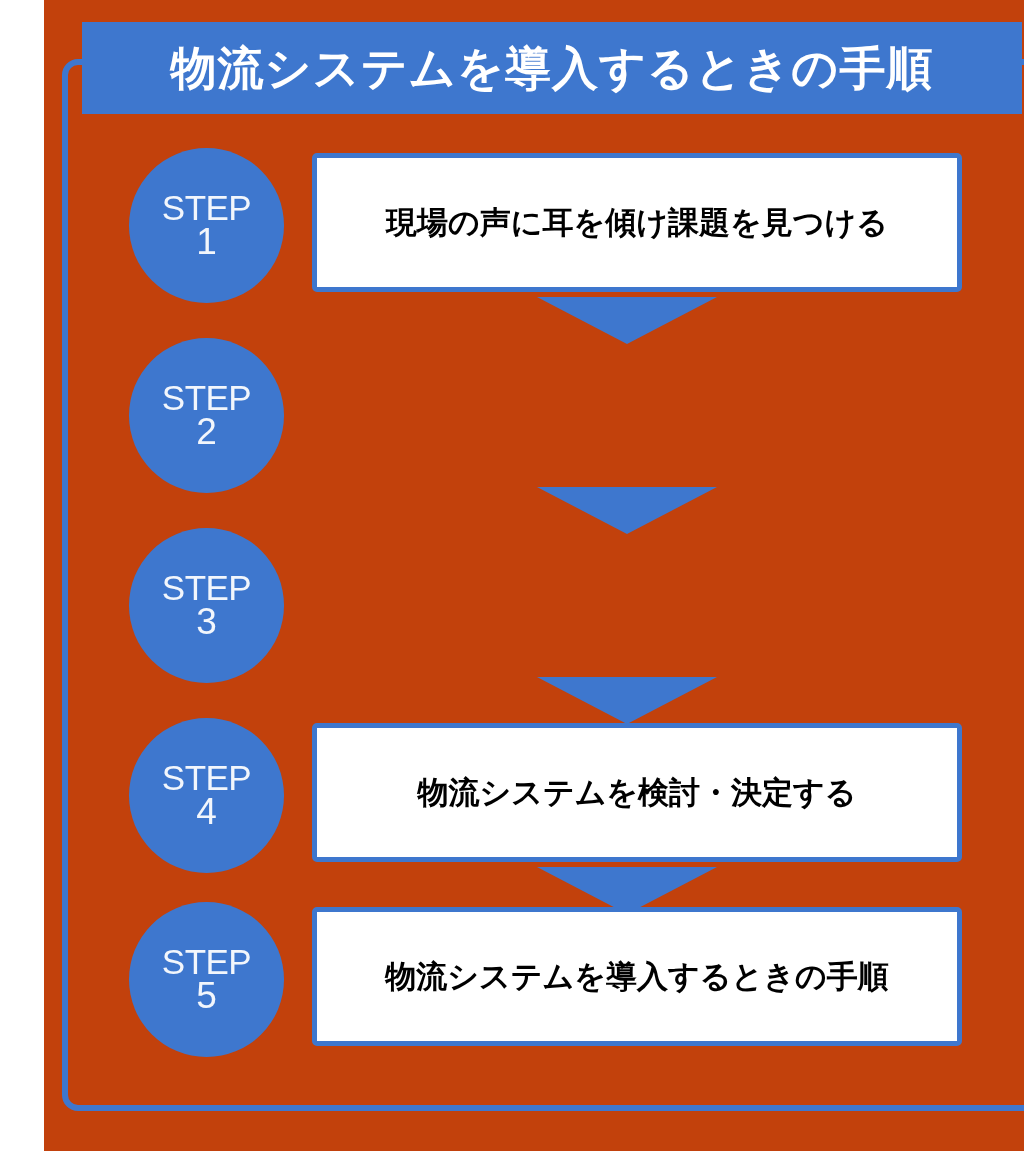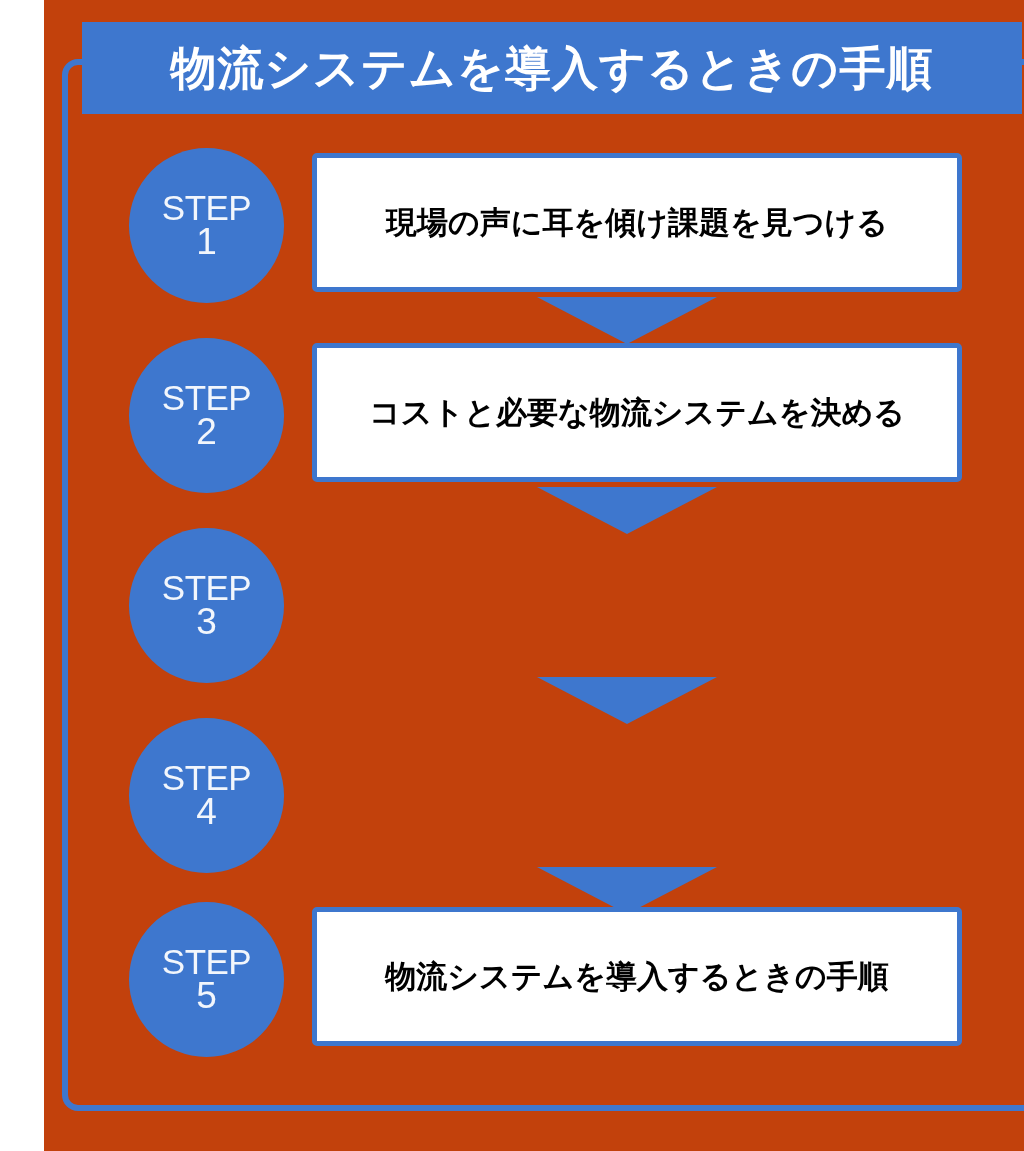--- a/index.html
+++ b/index.html
@@ -161,38 +161,38 @@
         <span class="step-box-text">現場の声に耳を傾け課題を見つける</span>
       </div>
     </div>
     <div class="connector" style="top:297px;"></div>
 
     <div class="step-row" style="top:338px;">
       <div class="step-circle">
         <span class="step-word">STEP</span>
         <span class="step-num">2</span>
       </div>
+    </div>
+    <div class="connector" style="top:487px;"></div>
+
+    <div class="step-row" style="top:528px;">
+      <div class="step-circle">
+        <span class="step-word">STEP</span>
+        <span class="step-num">3</span>
+      </div>
+    </div>
+    <div class="connector" style="top:677px;"></div>
+
+    <div class="step-row" style="top:718px;">
+      <div class="step-circle">
+        <span class="step-word">STEP</span>
+        <span class="step-num">4</span>
+      </div>
       <div class="step-box">
-        <span class="step-box-text">コストと必要な物流システムを決める</span>
-      </div>
-    </div>
-    <div class="connector" style="top:487px;"></div>
-
-    <div class="step-row" style="top:528px;">
-      <div class="step-circle">
-        <span class="step-word">STEP</span>
-        <span class="step-num">3</span>
-      </div>
-    </div>
-    <div class="connector" style="top:677px;"></div>
-
-    <div class="step-row" style="top:718px;">
-      <div class="step-circle">
-        <span class="step-word">STEP</span>
-        <span class="step-num">4</span>
+        <span class="step-box-text">物流システムを検討・決定する</span>
       </div>
     </div>
     <div class="connector" style="top:867px;"></div>
 
     <div class="step-row" style="top:902px;">
       <div class="step-circle">
         <span class="step-word">STEP</span>
         <span class="step-num">5</span>
       </div>
       <div class="step-box">

